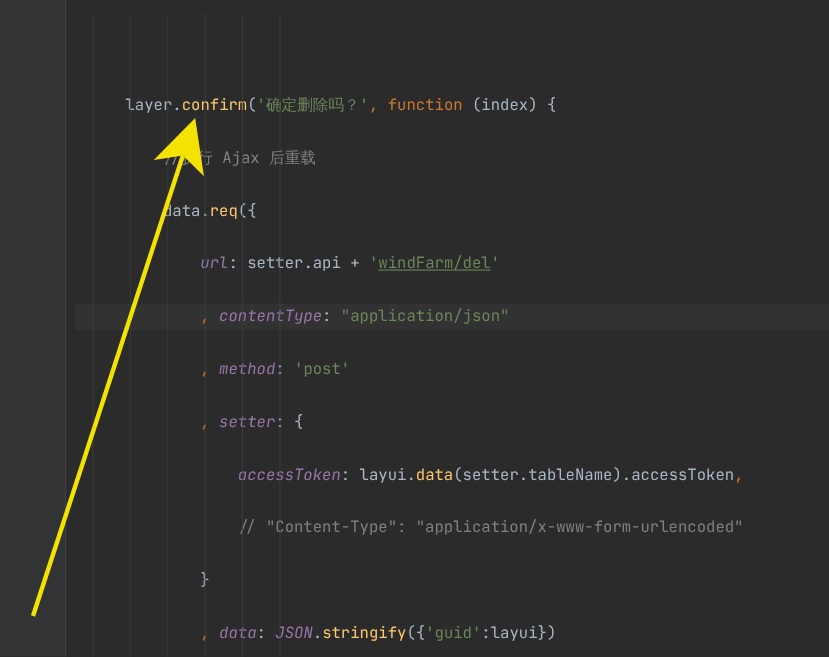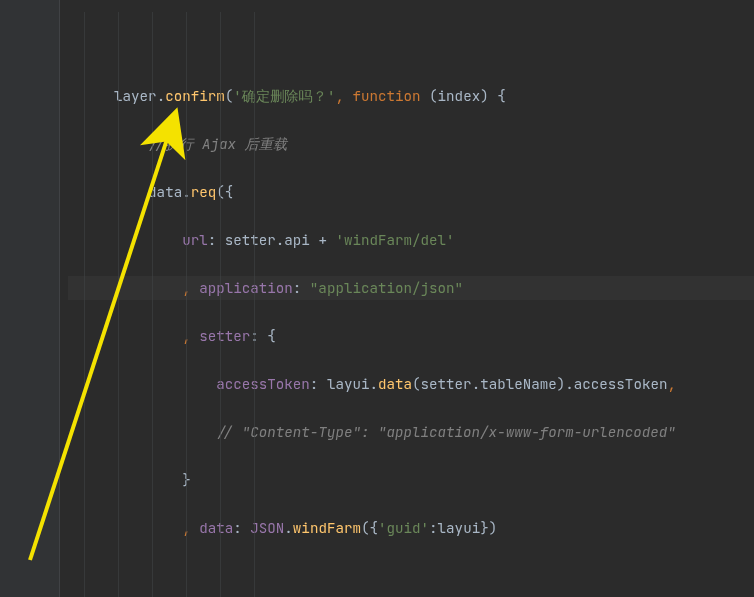--- a/index.html
+++ b/index.html
@@ -41,29 +41,29 @@
     border-right:1px solid var(--gutter-line);
   }
   .code{
     flex:1;
     padding:12px 0 0 8px;
     white-space:pre;
     position:relative;
   }
   .line{height:24px;padding-left:12px}
   .line.hl{background:var(--hl-line)}
-  .comment{color:var(--comment);font-style:italic;font-family:inherit}
+  .comment{color:var(--comment);font-family:inherit}
   .str{color:var(--str)}
   .kw{color:var(--kw)}
   .fn{color:var(--fn)}
-  .obj{color:var(--obj);}
+  .obj{color:var(--obj);font-style:italic}
   .def{color:var(--fg)}
   .pun{color:var(--kw)}
   .par{color:var(--fg)}
-  .ul{}
+  .ul{text-decoration:underline}
   .guides{position:absolute;left:0;top:0;width:100%;height:100%;pointer-events:none}
   .vguide{position:absolute;top:12px;bottom:0;width:1px;background:#404245;opacity:.6}
 
   svg.arrow{position:absolute;left:0;top:0;pointer-events:none}
 </style>
 </head>
 <body>
 
 <div class="editor">
   <div class="gutter"></div>
@@ -75,26 +75,27 @@
       <div class="vguide" style="left:92px"></div>
       <div class="vguide" style="left:126px"></div>
       <div class="vguide" style="left:160px"></div>
       <div class="vguide" style="left:194px"></div>
     </div>
 
 <div class="line">    <span class="def">layer</span><span class="def">.</span><span class="fn">confirm</span><span class="par">(</span><span class="str"><span>'</span><span>确定删除吗？</span><span>'</span></span><span class="pun">, </span><span class="kw">function </span><span class="par">(</span><span class="def">index</span><span class="par">)</span> <span class="par">{</span></div>
 <div class="line">        <span class="comment">//执行 Ajax 后重载</span></div>
 <div class="line">        <span class="def">data</span><span class="def">.</span><span class="fn">req</span><span class="par">(</span><span class="par">{</span></div>
 <div class="line">            <span class="obj">url</span><span class="def">: </span><span class="def">setter</span><span class="def">.</span><span class="def">api</span><span class="def"> + </span><span class="str"><span>'</span><span class="ul">windFarm/del</span><span>'</span></span></div>
-<div class="line hl">            <span class="pun">, </span><span class="obj">application</span><span class="def">: </span><span class="str">"application/json"</span></div>
+<div class="line hl">            <span class="pun">, </span><span class="obj">contentType</span><span class="def">: </span><span class="str">"application/json"</span></div>
+<div class="line">            <span class="pun">, </span><span class="obj">method</span><span class="def">: </span><span class="str">'post'</span></div>
 <div class="line">            <span class="pun">, </span><span class="obj">setter</span><span class="def">: </span><span class="par">{</span></div>
 <div class="line">                <span class="obj">accessToken</span><span class="def">: </span><span class="def">layui</span><span class="def">.</span><span class="fn">data</span><span class="par">(</span><span class="def">setter</span><span class="def">.</span><span class="def">tableName</span><span class="par">)</span><span class="def">.</span><span class="def">accessToken</span><span class="pun">,</span></div>
 <div class="line">                <span class="comment">// "Content-Type": "application/x-www-form-urlencoded"</span></div>
 <div class="line">            <span class="par">}</span></div>
-<div class="line">            <span class="pun">, </span><span class="obj">data</span><span class="def">: </span><span class="obj">JSON</span><span class="def">.</span><span class="fn">windFarm</span><span class="par">(</span><span class="par">{</span><span class="str">'guid'</span><span class="def">:</span><span class="def">layui</span><span class="par">}</span><span class="par">)</span></div>
+<div class="line">            <span class="pun">, </span><span class="obj">data</span><span class="def">: </span><span class="obj">JSON</span><span class="def">.</span><span class="fn">stringify</span><span class="par">(</span><span class="par">{</span><span class="str">'guid'</span><span class="def">:</span><span class="def">layui</span><span class="par">}</span><span class="par">)</span></div>
 
 
 
 
 
 
 
 
 
 

